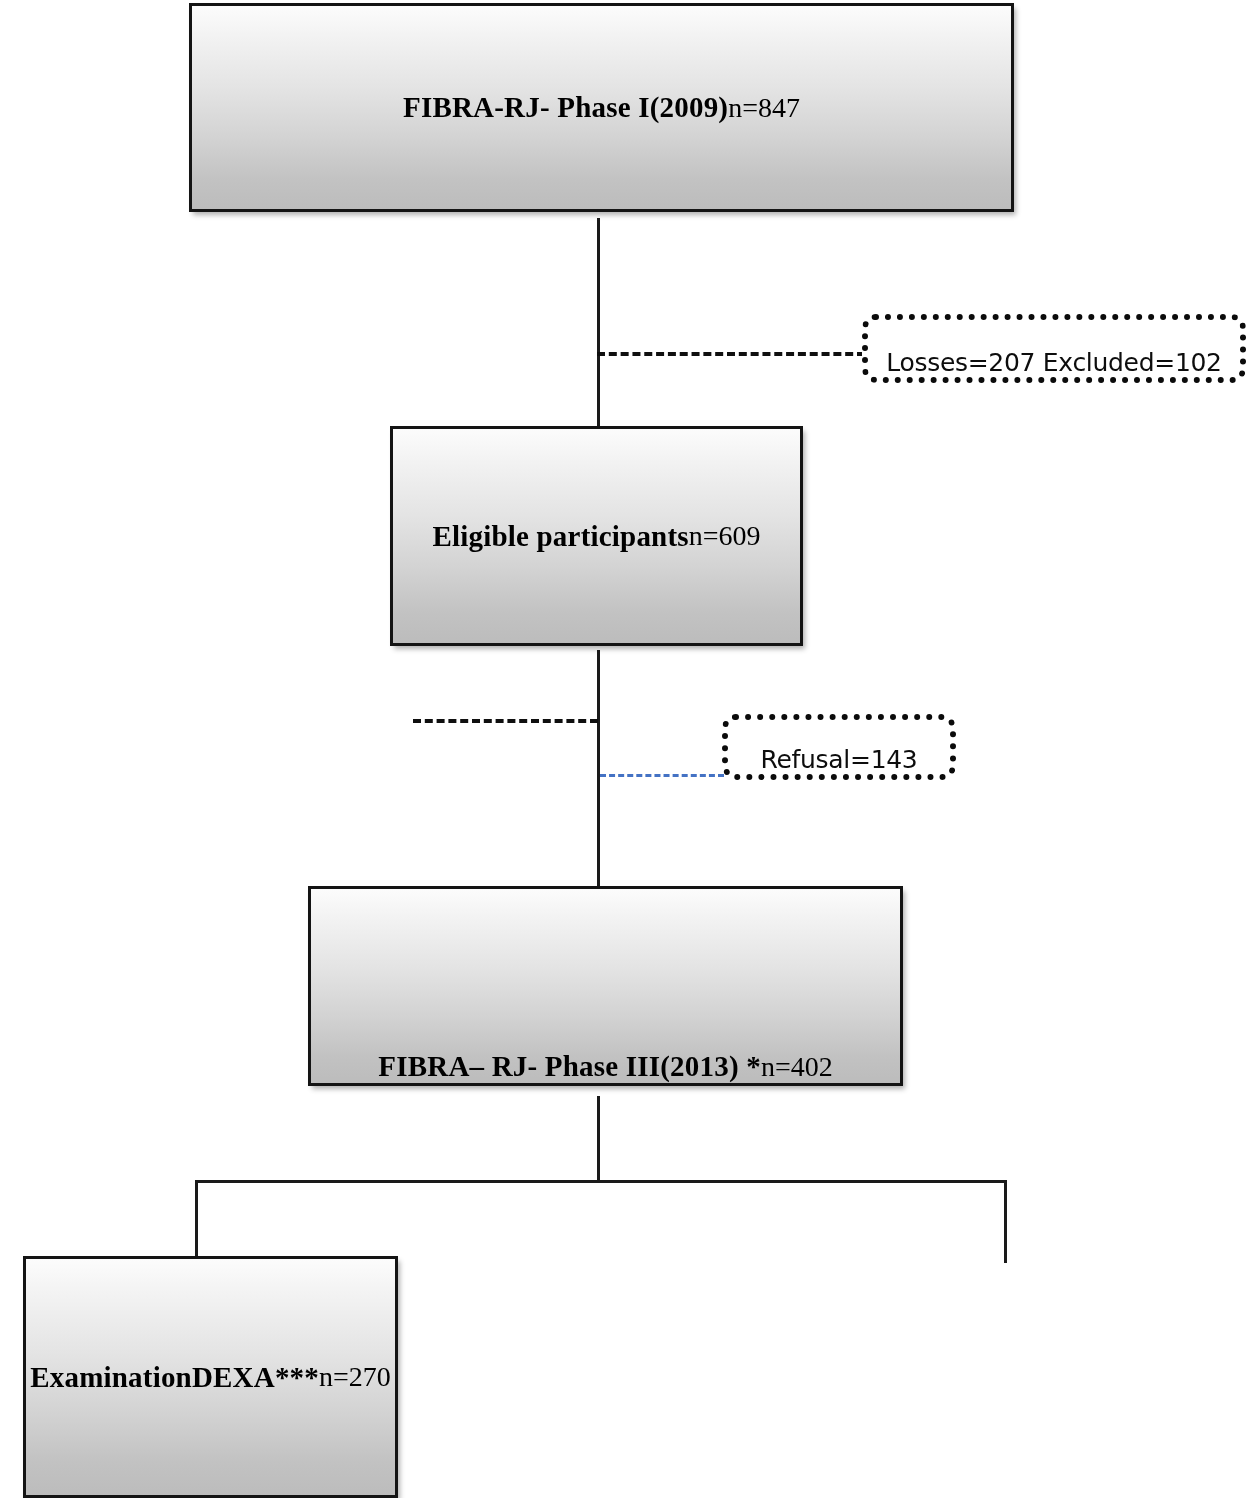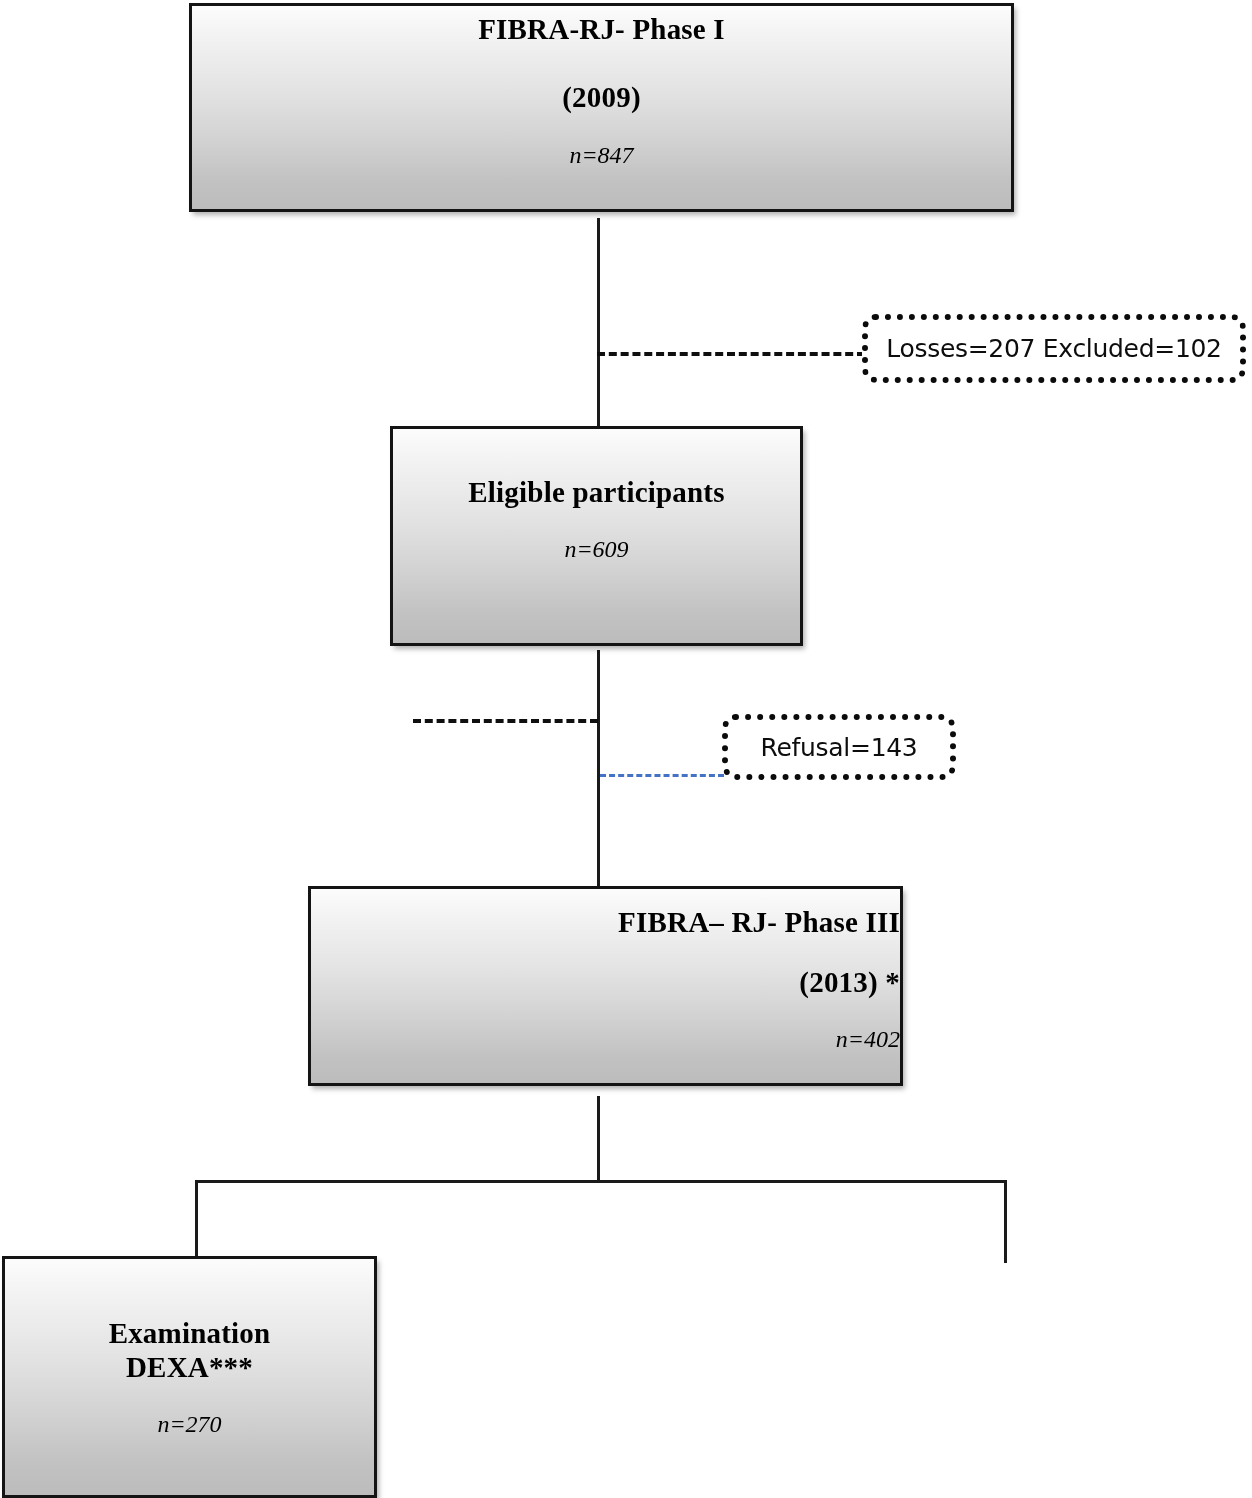--- a/index.html
+++ b/index.html
@@ -25,52 +25,51 @@
     border: 3px solid #141414;
     background: linear-gradient(180deg,
                 #fcfcfc 0%,
                 #f3f3f3 14%,
                 #e4e4e4 40%,
                 #d2d2d2 66%,
                 #c2c2c2 86%,
                 #bcbcbc 100%);
     box-shadow: 3px 4px 5px -1px rgba(0,0,0,0.30);
     display: flex;
-    flex-direction: column;
+    flex-direction: row;
     align-items: center;
     justify-content: center;
     font-family: "Liberation Serif", serif;
     color: #000000;
     text-align: center;
   }
   .node .t-bold {
     font-weight: bold;
     font-size: 29px;
     line-height: 1.18;
     letter-spacing: 0.2px;
   }
   .node .t-reg {
     font-weight: normal;
-    font-size: 24px;
+    font-size: 28px;
     line-height: 1.18;
-    font-style: italic;
   }
   .node .gap-lg { height: 34px; }
   .node .gap-md { height: 26px; }
   .node .gap-sm { height: 14px; }
 
   
   .callout {
     position: absolute;
     box-sizing: border-box;
     border: 6px dotted #0b0b0b;
     border-radius: 14px;
     background: #ffffff;
     display: flex;
-    align-items: center;
+    align-items: flex-end;
     justify-content: center;
     font-family: "DejaVu Sans", sans-serif;
     font-size: 25px;
     color: #0d0d0d;
     letter-spacing: -0.3px;
     white-space: nowrap;
   }
 
   
   .v-line {
@@ -143,21 +142,21 @@
     <div class="gap-md"></div>
     <div class="t-reg">n=402</div>
     <div class="gap-sm"></div>
   </div>
 
   <div class="v-line" style="left:597px; top:1096px; height:86px;"></div>
   <div class="h-line" style="left:195px; top:1180px; width:812px;"></div>
   <div class="v-line" style="left:195px; top:1180px; height:76px;"></div>
   <div class="v-line" style="left:1004px; top:1180px; height:83px;"></div>
 
-  <div class="node" style="left:2px; top:1256px; width:375px; height:242px;">
+  <div class="node" style="left:23px; top:1256px; width:375px; height:242px;">
     <div class="gap-md"></div>
     <div class="t-bold">Examination</div>
     <div class="t-bold">DEXA***</div>
     <div class="gap-md"></div>
     <div class="t-reg">n=270</div>
     <div class="gap-md"></div>
   </div>
 
 
 </div>

